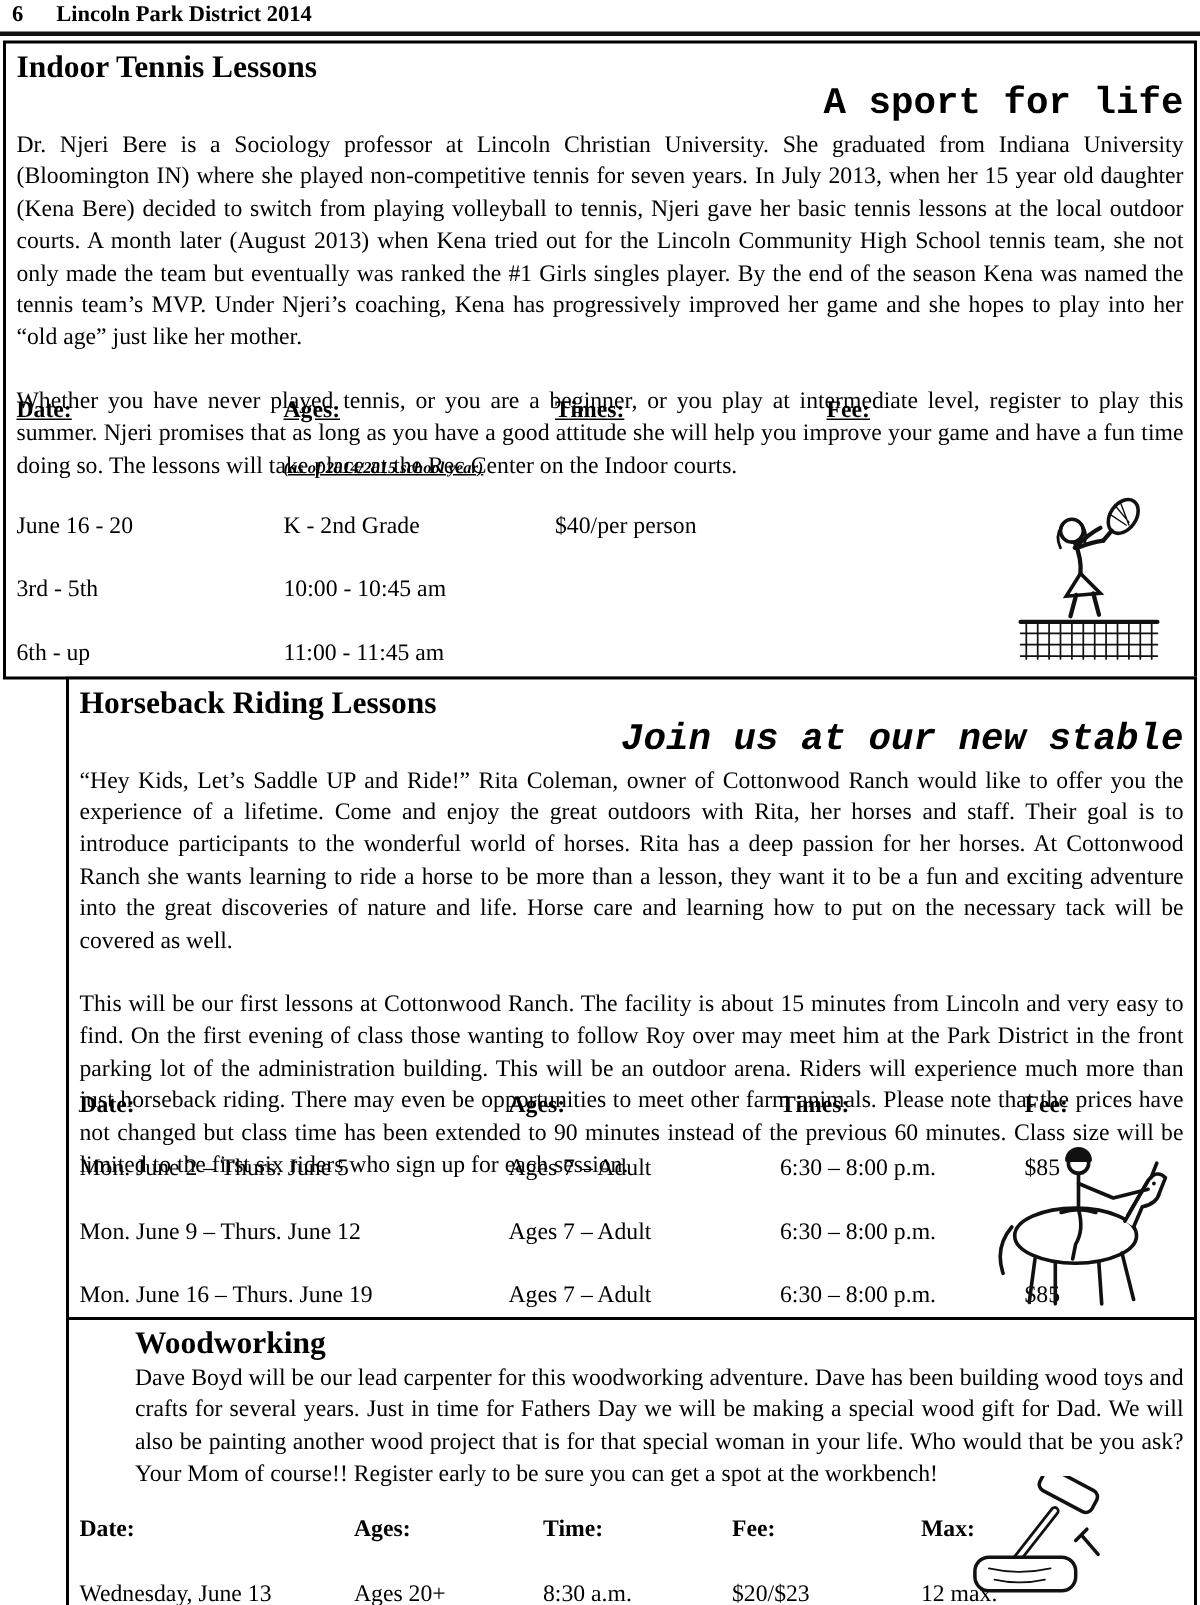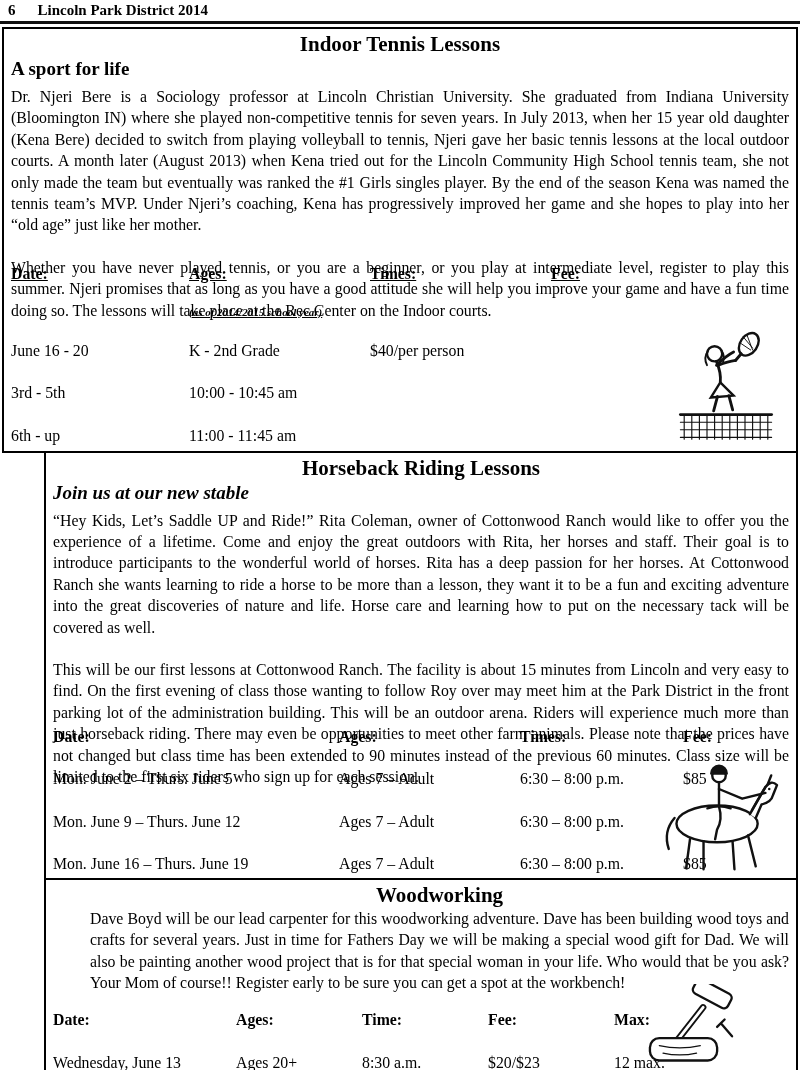--- a/index.html
+++ b/index.html
@@ -22,26 +22,26 @@
     overflow: hidden;
     background: #fff;
   }
   .box.first { margin-top: 3px; }
   .box + .box { margin-top: -2.5px; margin-left: 44px; }
   .box-tennis { height: 426px; }
   .box-horse  { height: 430px; }
   .box-wood   { height: 200px; padding-left: 44px; }
 
   h1.sec-title {
-    margin: 1px 0 0 0; text-align: center;
+    margin: 1px 0 0 0; 
     font-size: 21px; line-height: 25px; font-weight: bold;
   }
   h2.sec-sub {
-    margin: 0 0 5px 0; text-align: left;
-    font-size: 19px; line-height: 24px; font-weight: bold;
+    margin: 0 0 5px 0; text-align: right;
+    font-size: 25px; line-height: 24px; font-weight: bold; font-family: Liberation Mono, monospace;
   }
   h2.sec-sub.it { font-style: italic; }
 
   p.body-text {
     margin: 0; font-size: 15.8px; line-height: 21.4px;
     text-align: justify;
   }
   p.body-text + p.body-text { margin-top: 21px; }
 
   .tbl {

